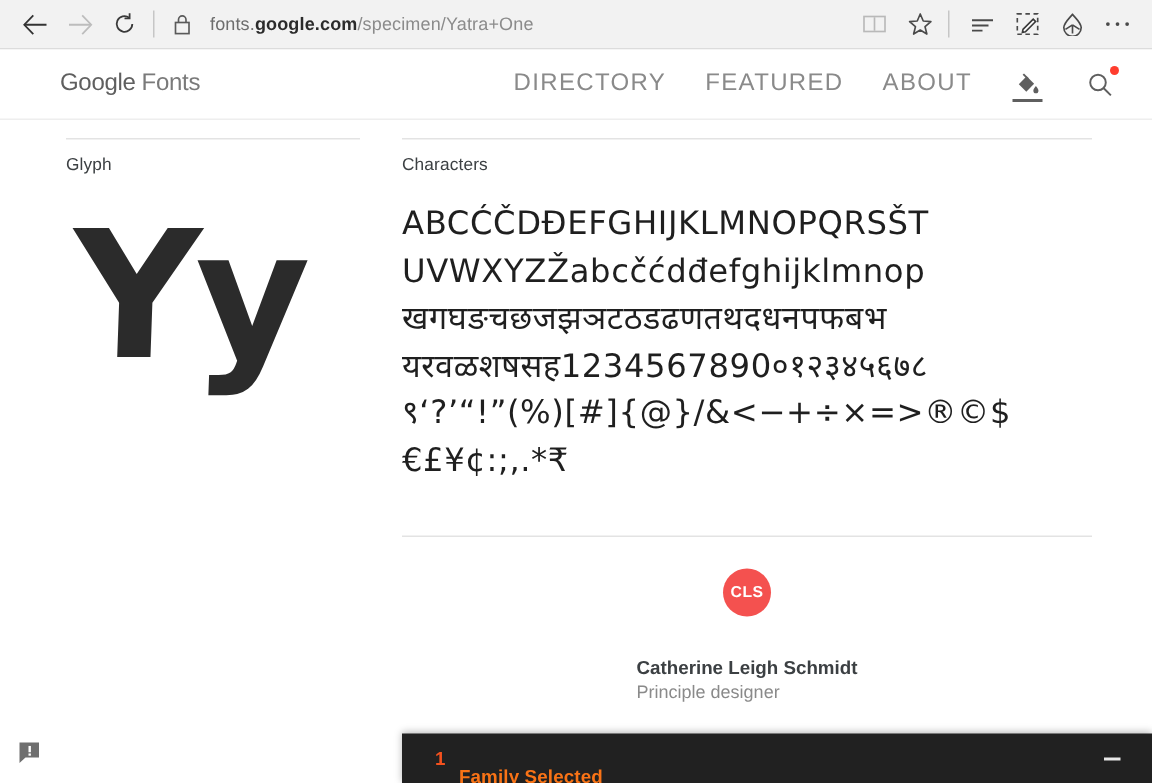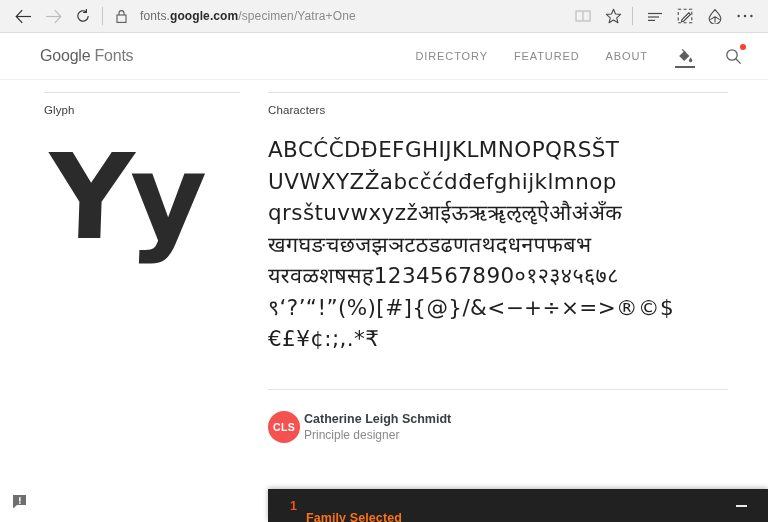--- a/index.html
+++ b/index.html
@@ -95,21 +95,21 @@
   }
   .gf-logo .g-word { color: #5f5f5f; }
   .gf-logo .fonts-word { color: #7a7a7a; margin-left: 4px; }
   .gf-nav {
     margin-left: auto;
     display: flex;
     align-items: center;
     gap: 26px;
   }
   .gf-nav-item {
-    font-size: 11px;
+    font-size: 16px;
     letter-spacing: .9px;
     color: #8a8a8a;
     white-space: nowrap;
   }
   .gf-icon-btn {
     position: relative;
     width: 22px;
     height: 26px;
     display: flex;
     align-items: center;
@@ -181,22 +181,23 @@
     color: #1f1f1f;
     letter-spacing: .4px;
     white-space: nowrap;
     overflow: hidden;
   }
   .charset .char-row { display: block; }
 
   .designer-block {
     margin-top: 21px;
     display: flex;
-    align-items: flex-start;
-    gap: 4px;
+    align-items: center;
+    gap: 26px;
+    flex-direction: column;
   }
   .avatar {
     width: 32px;
     height: 32px;
     border-radius: 50%;
     background: #f4514f;
     color: #fff;
     font-size: 10.5px;
     font-weight: bold;
     display: flex;
@@ -396,21 +397,20 @@
       <div class="glyph-display">Yy</div>
     </div>
 
     <div class="col-right">
       <div class="rule"></div>
       <div class="section-label">Characters</div>
 
       <div class="charset">
         <span class="char-row">ABCĆČDĐEFGHIJKLMNOPQRSŠT</span>
         <span class="char-row">UVWXYZŽabcčćdđefghijklmnop</span>
-        <span class="char-row">qrsštuvwxyzžआईऊऋॠऌॡऐऔअंअँक</span>
         <span class="char-row">खगघङचछजझञटठडढणतथदधनपफबभ</span>
         <span class="char-row">यरवळशषसह1234567890०१२३४५६७८</span>
         <span class="char-row">९‘?’“!”(%)[#]{@}/&amp;&lt;−+÷×=&gt;®©$</span>
         <span class="char-row">€£¥¢:;,.*₹</span>
       </div>
 
       <div class="rule" style="margin-top:34px"></div>
 
       <div class="designer-block">
         <div class="avatar">CLS</div>

